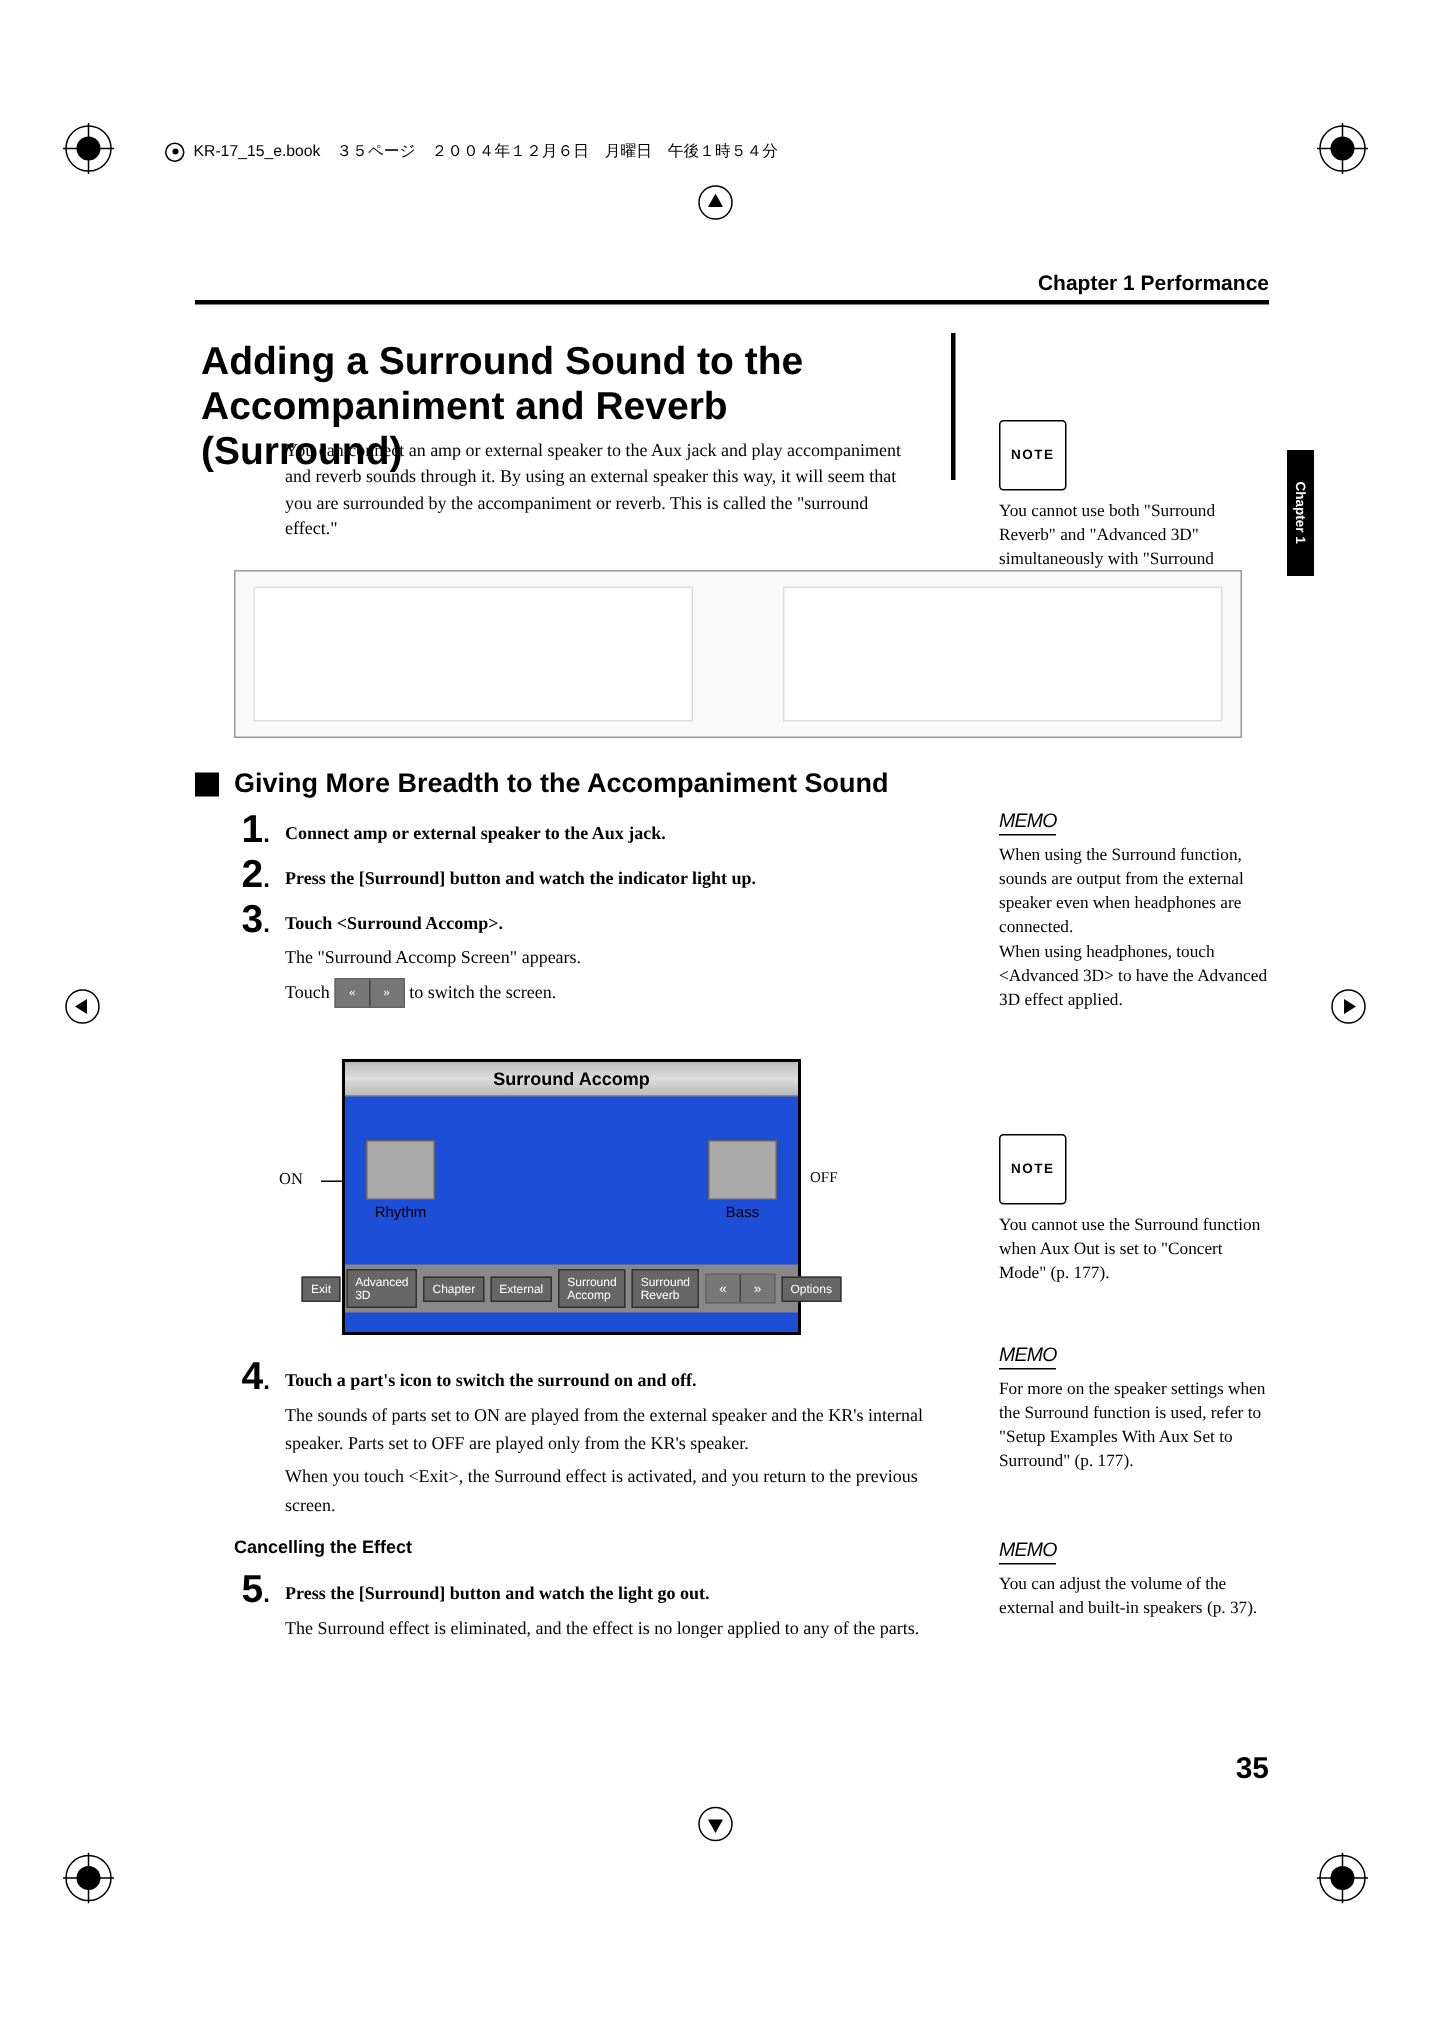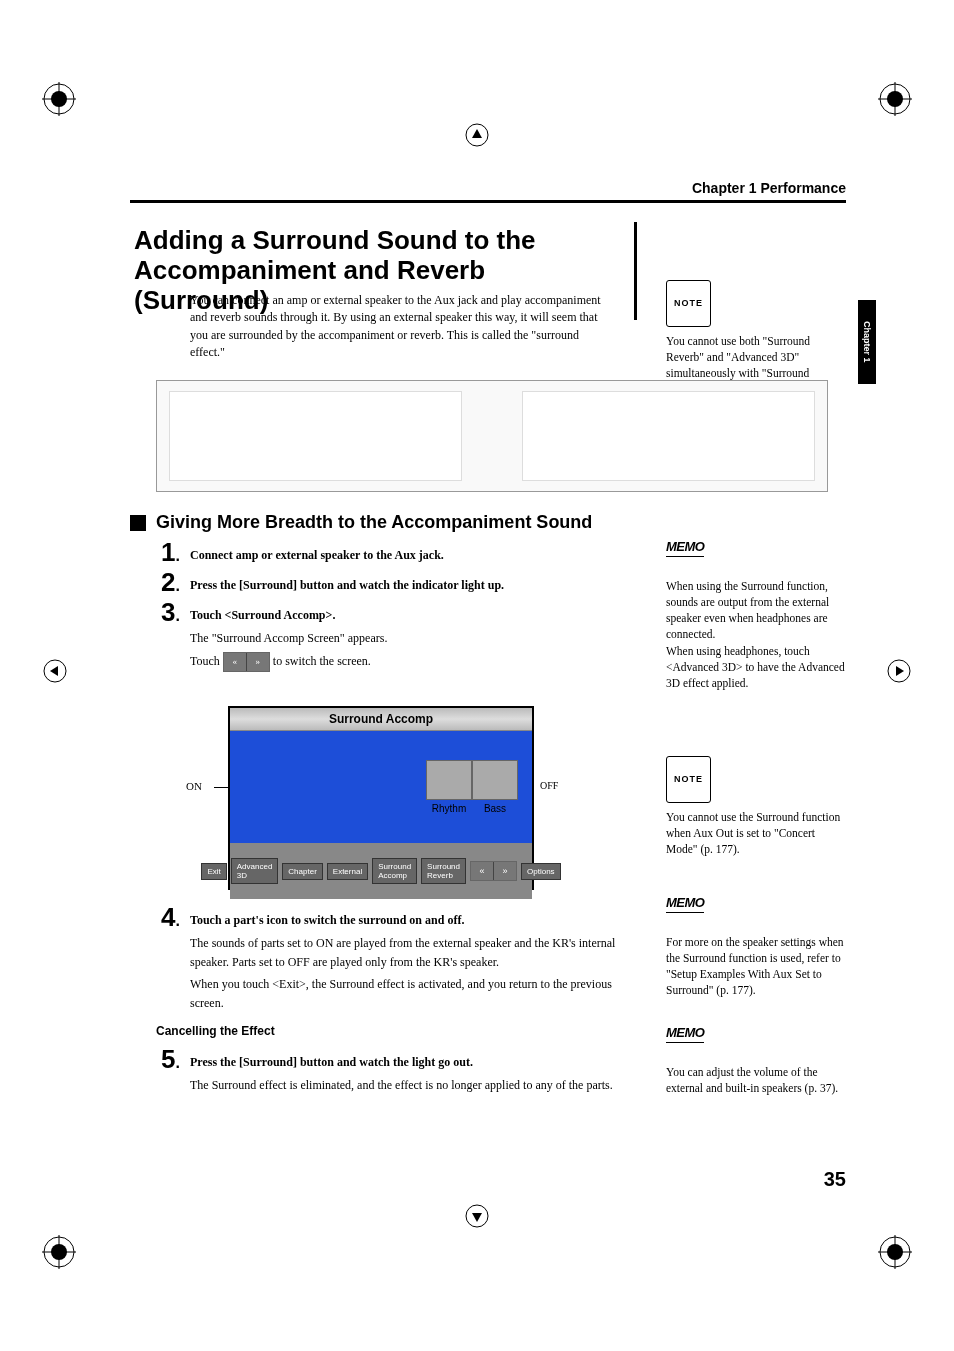--- a/index.html
+++ b/index.html
@@ -14,44 +14,44 @@
 .hdr .dot::after{content:"";width:4px;height:4px;border-radius:50%;background:#000}
 .chap{position:absolute;top:180px;right:108px;font-family:Arial,sans-serif;font-size:14px;font-weight:bold}
 .rule1{position:absolute;top:200px;right:108px;left:130px;height:3px;background:#000}
 .tab{position:absolute;right:78px;top:300px;width:18px;height:72px;background:#000;color:#fff;font-family:Arial,sans-serif;font-size:9px;font-weight:bold;writing-mode:vertical-rl;text-orientation:mixed;display:flex;align-items:center;justify-content:center;padding:6px 0}
 .titleblock{position:absolute;left:130px;top:222px;width:490px;border-right:3px solid #000;padding-right:14px}
 .titleblock h1{margin:4px;font-family:Arial,sans-serif;font-weight:900;font-size:26px;line-height:1.15}
 .intro{position:absolute;left:190px;top:292px;width:418px;font-size:12px;line-height:1.45}
 .sidenote{position:absolute;right:108px;width:180px;font-size:11.5px;line-height:1.4}
 .sn1{top:280px}.sn2{top:538px}.sn3{top:756px}.sn4{top:894px}.sn5{top:1024px}
 .notebox{display:inline-block;border:1.2px solid #000;border-radius:3px;padding:16px 7px;font-family:Arial,sans-serif;font-size:9px;font-weight:bold;letter-spacing:1px;margin-bottom:6px}
-.memo{display:inline-block;font-family:Arial,sans-serif;font-weight:700;font-size:13px;border-bottom:1px solid #000;margin-bottom:21px;font-style:italic;letter-spacing:-.5px}
+.memo{display:inline-block;font-family:Arial,sans-serif;font-weight:400;font-size:13px;border-bottom:1px solid #000;margin-bottom:5px;font-style:italic;letter-spacing:-.5px}
 .panel{position:absolute;left:156px;top:380px;width:670px;height:110px;border:1px solid #999;background:#f9f9f9}
 .panelinner{display:flex;height:100%;gap:60px;padding:10px 12px;box-sizing:border-box}
 .phalf{flex:1;background:#fff;border:1px solid #ddd}
 .section2{position:absolute;left:130px;top:512px;width:490px}
 .sechead{display:flex;align-items:center;gap:10px;margin-bottom:6px}
 .sechead .sq{width:16px;height:16px;background:#000}
 .sechead h2{margin:0;font-family:Arial,sans-serif;font-size:18px;font-weight:900}
 .step{display:flex;gap:10px;margin:4px 0 2px 24px}
 .stepnum{font-family:Arial,sans-serif;font-size:26px;font-weight:900;line-height:1;min-width:26px;text-align:right}
 .stepnum .dot{font-size:16px}
 .stepbody{font-size:12px;line-height:1.5;padding-top:7px}
 .stepbody b{font-weight:bold}
 .subtext{margin-left:60px;font-size:12px;line-height:1.55;margin-top:4px}
 .iconbtn{display:inline-flex;vertical-align:middle;border:1px solid #666;background:#777;height:18px}
 .iconbtn span{width:22px;display:flex;align-items:center;justify-content:center;color:#fff;font-size:9px;border-right:1px solid #444}
 .iconbtn span:last-child{border-right:none}
 .screen{position:absolute;left:228px;top:706px;width:306px}
 .screenimg{border:2px solid #000;background:#1d4ed8;height:180px;position:relative;font-family:Arial,sans-serif}
 .screentitle{text-align:center;font-size:12px;font-weight:bold;padding:4px 0;background:linear-gradient(#bbb,#ddd,#bbb);border-bottom:1px solid #888}
-.screenmid{height:96px;display:flex;align-items:center;justify-content:flex-end;padding:8px 14px}
+.screenmid{height:96px;display:flex;align-items:center;justify-content:space-between;padding:8px 14px}
 .part{text-align:center;font-size:10px}
 .part .ico{width:44px;height:38px;background:#aaa;border:1px solid #666;margin-bottom:3px}
-.screenbot{height:56px;background:#888;display:flex;align-items:center;justify-content:center;gap:4px;padding:0 6px}
+.screenbot{height:32px;background:#888;display:flex;align-items:center;justify-content:center;gap:4px;padding:0 6px}
 .sbtn{background:#666;color:#fff;font-size:8px;padding:3px 5px;border:1px solid #333}
 .onlabel{position:absolute;left:186px;top:780px;font-size:11px}
 .onlabel::after{content:"";position:absolute;left:28px;top:7px;width:60px;height:1px;background:#000}
 .offlabel{position:absolute;left:540px;top:780px;font-size:10px}
 .offlabel::before{content:"";position:absolute;right:32px;top:7px;width:48px;height:1px;background:#000}
 .step4{position:absolute;left:130px;top:900px;width:490px}
 .cancel{position:absolute;left:156px;top:1024px;font-family:Arial,sans-serif;font-size:12px;font-weight:bold}
 .step5{position:absolute;left:130px;top:1042px;width:490px}
 .pgnum{position:absolute;right:108px;bottom:160px;font-family:Arial,sans-serif;font-size:20px;font-weight:900}
 </style>
@@ -94,20 +94,24 @@
       </svg></div>
   <div class="arrow at"><svg viewBox="0 0 26 26">
         <circle cx="13" cy="13" r="11" fill="none" stroke="#000"></circle>
         <polygon points="13,7 8,16 18,16" fill="#000"></polygon>
       </svg></div>
   <div class="arrow ab"><svg viewBox="0 0 26 26">
         <circle cx="13" cy="13" r="11" fill="none" stroke="#000"></circle>
         <polygon points="13,19 8,10 18,10" fill="#000"></polygon>
       </svg></div>
 
+  <div class="hdr">
+    <span class="dot"></span>
+    <span>KR-17_15_e.book　３５ページ　２００４年１２月６日　月曜日　午後１時５４分</span>
+  </div>
 
   <div class="chap">Chapter 1 Performance</div>
   <div class="rule1"></div>
   <div class="tab">Chapter 1</div>
 
   <div class="titleblock">
     <h1>Adding a Surround Sound to the Accompaniment and Reverb (Surround)</h1>
   </div>
 
   <div class="intro">You can connect an amp or external speaker to the Aux jack and play accompaniment and reverb sounds through it. By using an external speaker this way, it will seem that you are surrounded by the accompaniment or reverb. This is called the "surround effect."</div>

